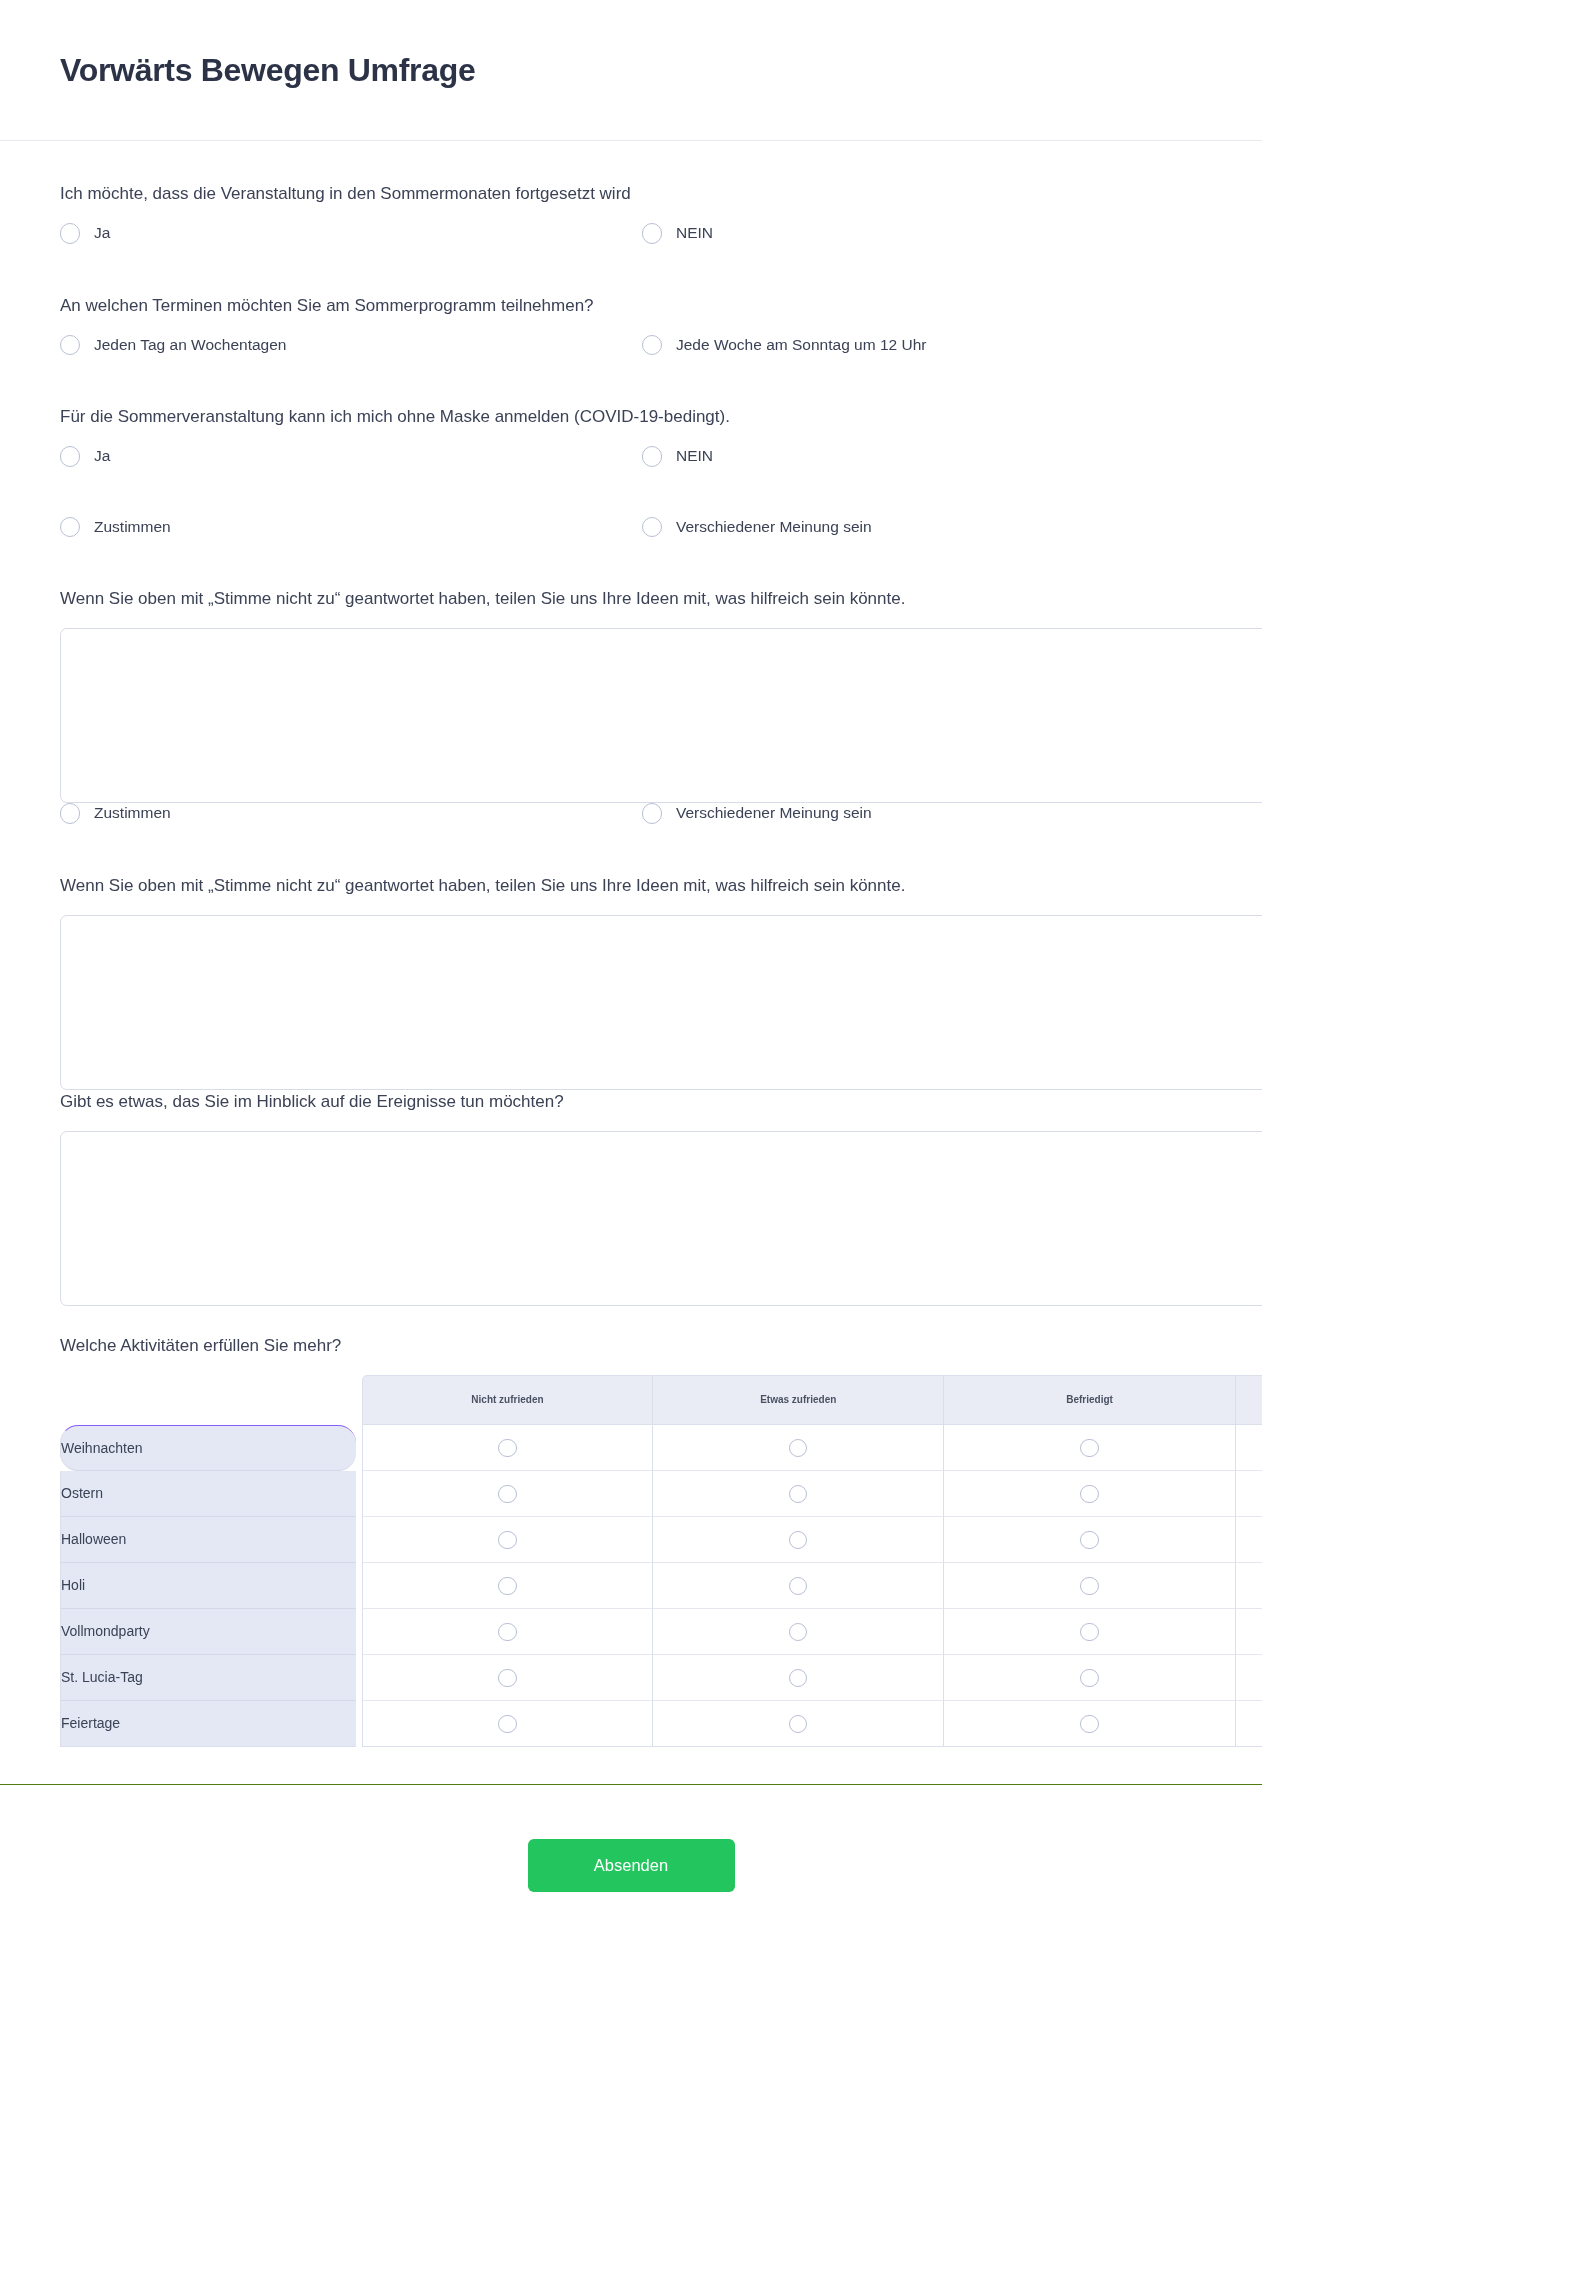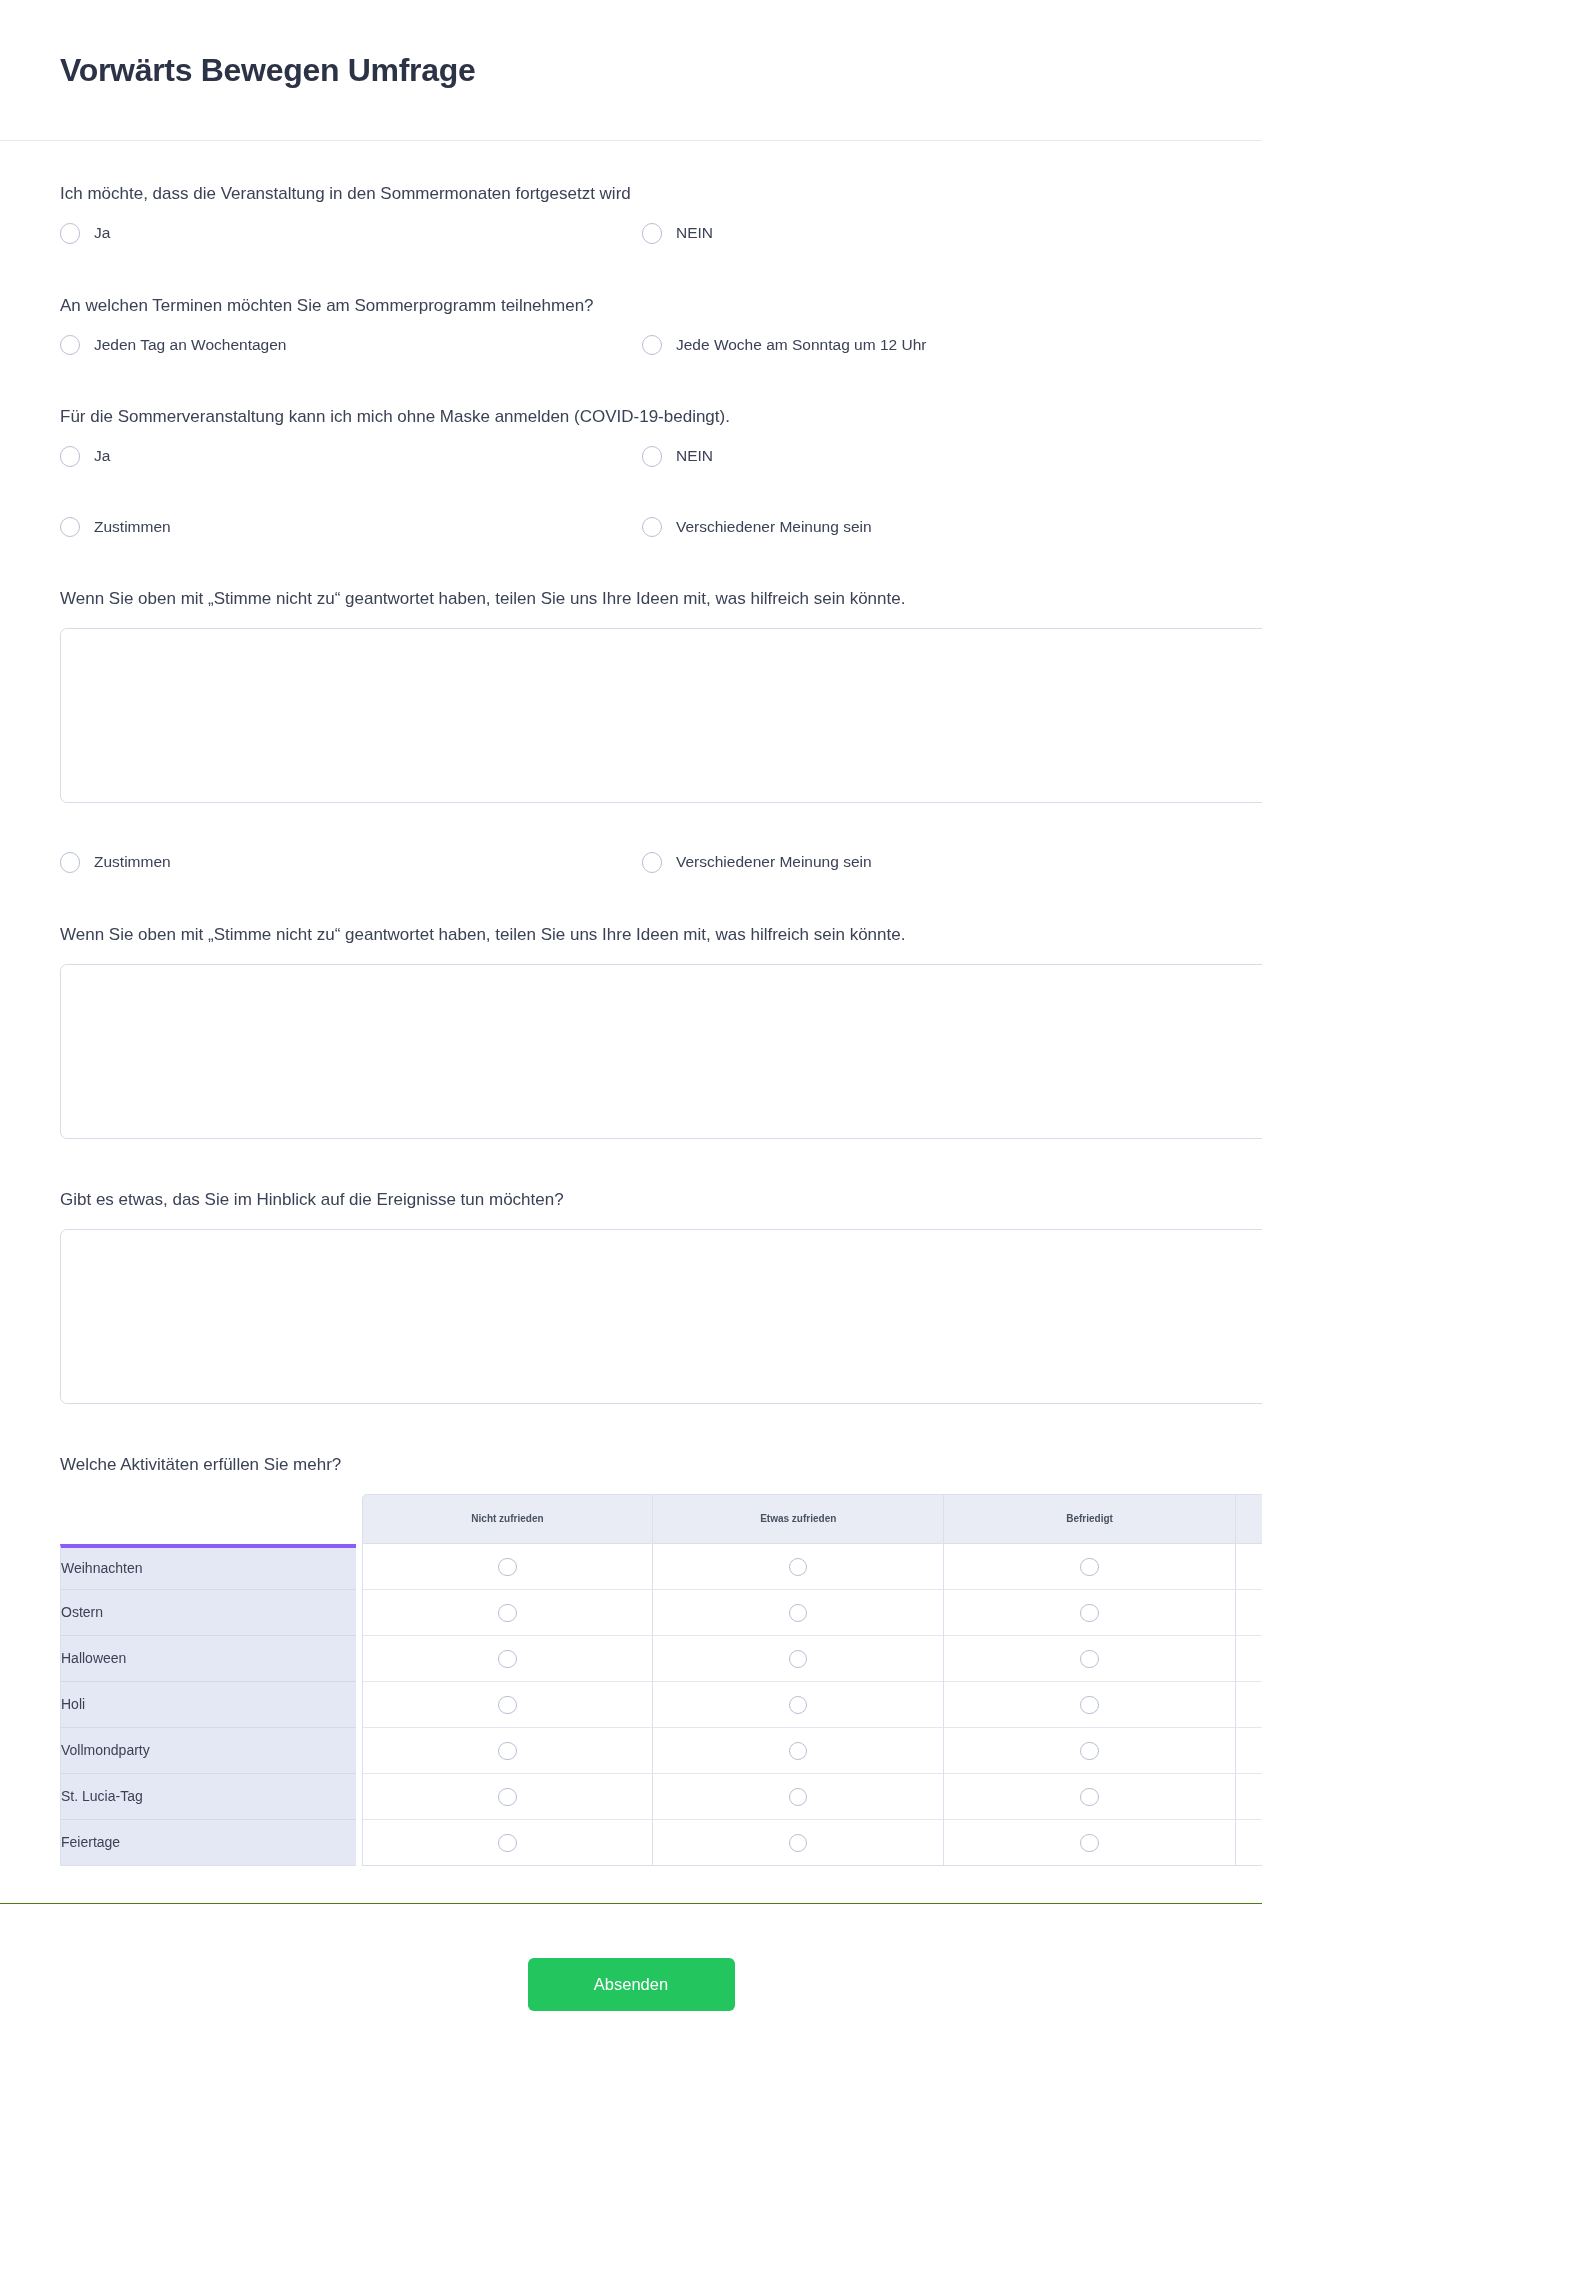--- a/index.html
+++ b/index.html
@@ -82,21 +82,20 @@
     margin-right: 13.6px;
   }
   .choice-label {
     font-size: 15.5px;
     color: #3b4256;
     line-height: 1.3;
   }
 
   
   .textarea-block {
-    margin-bottom: 49px;
   }
   .survey-textarea {
     display: block;
     width: 1467px;
     height: 175px;
     border: 1.5px solid #d8dce8;
     border-radius: 6.8px;
     background: #ffffff;
     font-family: "Liberation Sans", "DejaVu Sans", sans-serif;
     font-size: 15.5px;
@@ -149,21 +148,21 @@
     color: #3b4256;
     font-size: 14px;
     font-weight: 400;
     text-align: left;
     padding-left: 15.5px;
     vertical-align: middle;
     border-left: 1px solid #dbdfeb;
     border-bottom: 1px solid #d3d9e8;
     white-space: nowrap;
   }
-  tbody tr:first-child .mx-rowhead { border-top: 4px solid #8b5cf6; }
+  tbody tr:first-child .mx-rowhead { border-top: 1px solid #8b5cf6; border-radius: 18px; }
   tbody tr:last-child .mx-rowhead { border-bottom: 1px solid #dbdfeb; }
   .mx-cell {
     height: 46px;
     background: #ffffff;
     text-align: center;
     vertical-align: middle;
     border-right: 1px solid #dbdfeb;
     border-bottom: 1px solid #e4e7f0;
   }
   .mx-cell.first { border-left: 1px solid #dbdfeb; }

